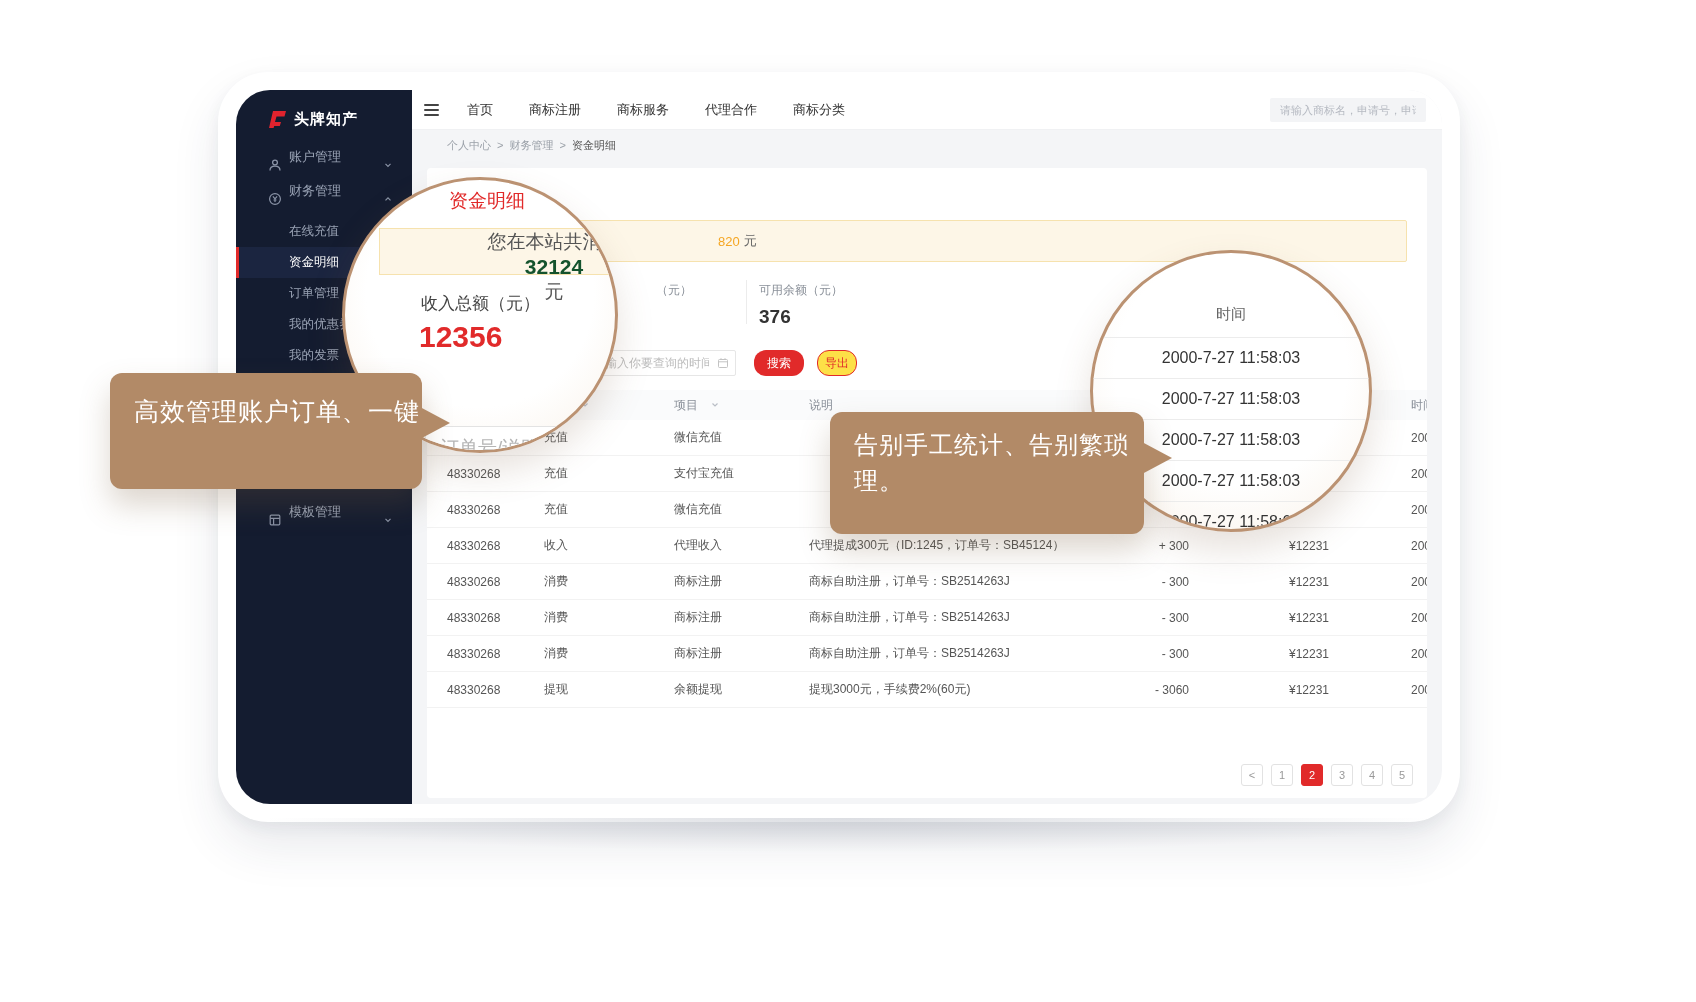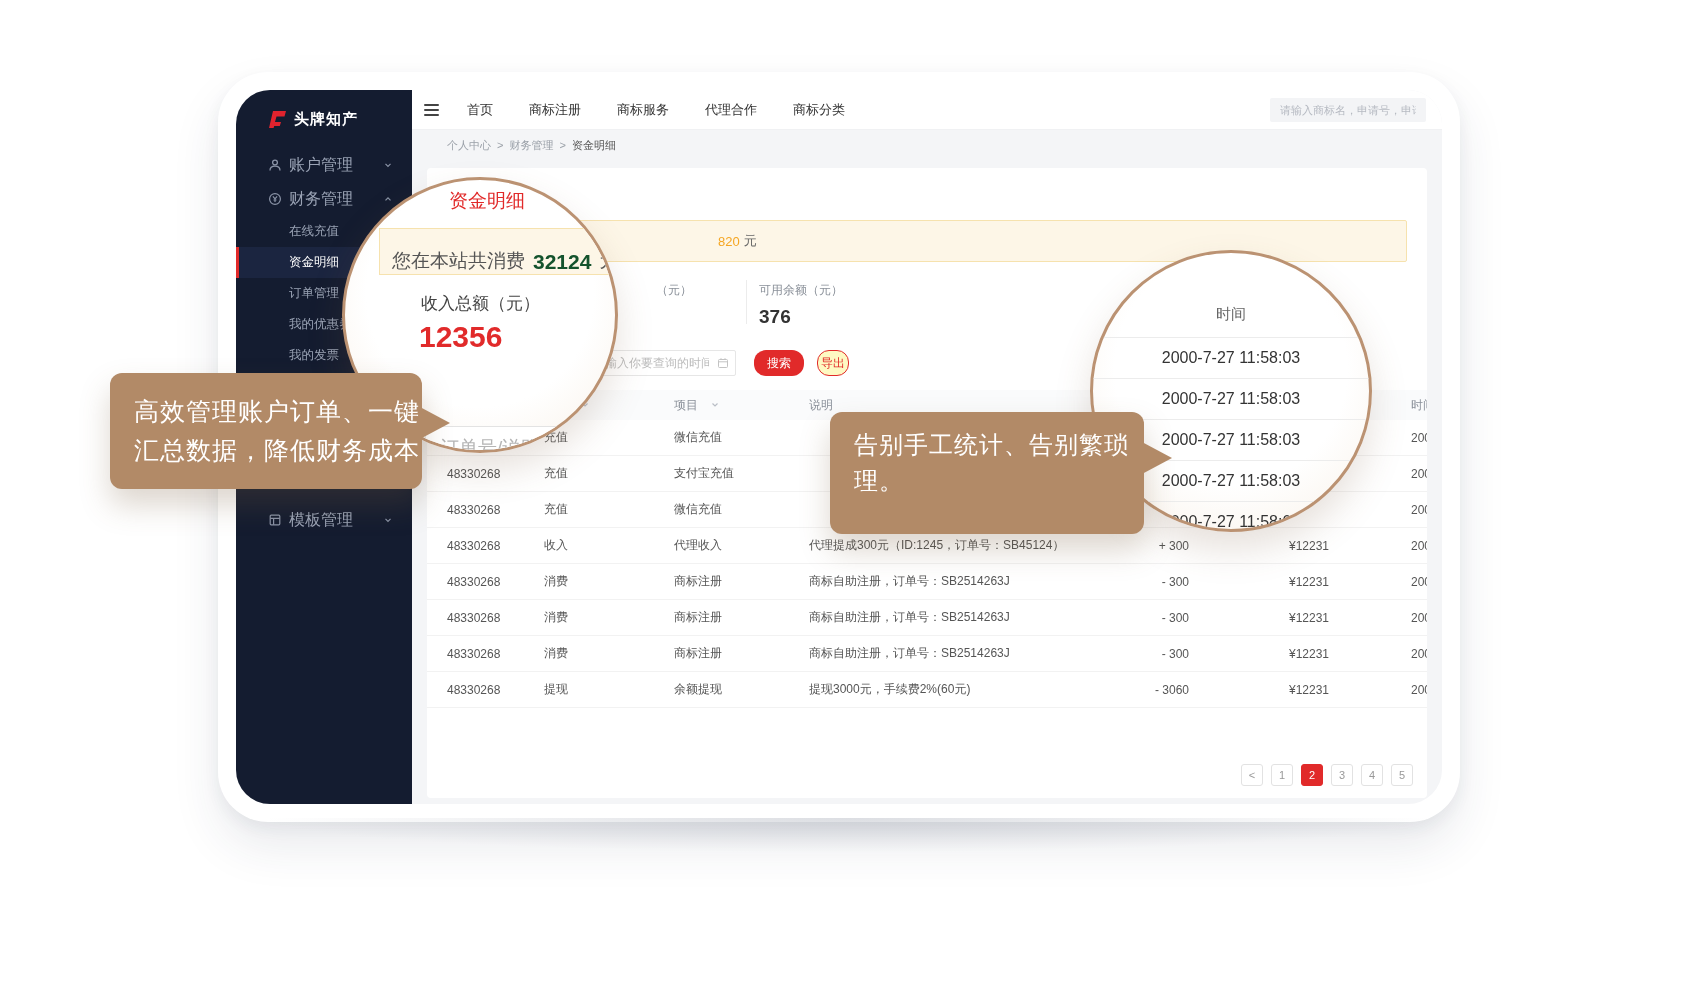--- a/index.html
+++ b/index.html
@@ -11,21 +11,21 @@
             background:#fff; border-radius:50px;
             box-shadow:0 24px 48px rgba(35,45,75,.10), 0 6px 16px rgba(35,45,75,.06); }
   .inner { position:absolute; inset:18px; border-radius:34px; overflow:hidden; display:flex; background:#f4f5f7; }
   .base { position:absolute; left:70px; right:70px; top:818px; height:48px;
           background:radial-gradient(ellipse 52% 100% at 50% 0%, rgba(185,189,198,.50), rgba(255,255,255,0) 72%); }
 
   
   .sidebar { width:176px; flex:none; background:#141c30; position:relative; color:#9aa3b5; }
   .brand { height:58px; display:flex; align-items:center; padding-left:30px;text-align:right; }
   .brand-text { color:#fff; font-size:15px; font-weight:bold; letter-spacing:1px; margin-left:6px; }
-  .snav-item { position:relative; height:34px; display:flex; align-items:center; font-size:16px; cursor:pointer;font-family:Liberation Mono, monospace; }
+  .snav-item { position:relative; height:34px; display:flex; align-items:flex-start; font-size:13px; cursor:pointer;font-family:Liberation Mono, monospace; }
   .snav-item .label { padding-left:53px; }
   .snav-item .s-icon { position:absolute; left:32px; top:50%; transform:translateY(-50%); display:flex; }
   .snav-item .chev { position:absolute; right:19px; top:50%; transform:translateY(-50%); display:flex; }
   .snav-child { position:relative; height:31px; display:flex; align-items:center; font-size:12.5px; padding-left:53px; cursor:pointer; }
   .snav-child.active { color:#fff; background:#1b2540; }
   .snav-child.active::before { content:""; position:absolute; left:0; top:0; width:3px; height:100%; background:#e12a2a; }
   .snav-gap { height:132px; }
 
   
   .main { flex:1; display:flex; flex-direction:column; min-width:0; }
@@ -60,21 +60,21 @@
   .filters { position:relative; height:28px; margin:12px 20px 0; flex:none; }
   .f-input { position:absolute; height:26px; border:1px solid #e6e6e6; border-radius:2px; background:#fff;
              font-size:12px; color:#777; padding:0 8px; outline:none; font-family:inherit; }
   .f-input::placeholder { color:#bcbcbc; }
   .input-kw { left:0; top:0; width:138px; }
   .input-date { left:149px; top:0; width:140px; padding-right:26px; }
   .cal-icon { position:absolute; left:270px; top:7px; display:flex; pointer-events:none; }
   .btn { position:absolute; top:0; height:26px; border-radius:12px; font-size:12px; display:flex;
          align-items:center; justify-content:center; cursor:pointer; }
   .btn-search { left:307px; width:50px; background:#e12a2a; color:#fff; }
-  .btn-export { left:370px; width:32px; background:#fef9c3; border:1px solid #e12a2a; color:#e12a2a; }
+  .btn-export { left:370px; width:40px; background:#fde047; border:1px solid #e12a2a; color:#e12a2a; }
 
   
   .table { margin-top:12px; font-size:12px; flex:none; }
   .thead, .trow { display:grid; grid-template-columns:117px 130px 135px 280px 100px 150px 1fr; align-items:center; }
   .thead { height:30px; background:#fafbfc; color:#8a9099; }
   .trow { height:36px; border-bottom:1px solid #f2f2f2; color:#555; }
   .cell:first-child { padding-left:20px; }
   .cell-amount { text-align:right; }
   .cell-balance { text-align:right; padding-right:10px; }
   .cell-time { padding-left:72px; white-space:nowrap; overflow:hidden; }
@@ -86,22 +86,22 @@
   .pg.active { background:#e12a2a; border-color:#e12a2a; color:#fff; }
 
   
   .lens { position:absolute; border:3px solid #bb9272; border-radius:50%; overflow:hidden; z-index:20;
           background:radial-gradient(circle at 50% 42%, #ffffff 55%, #f8f0e6 100%);
           box-shadow:0 18px 36px rgba(120,90,60,.18); }
   .lens-left  { left:342px; top:177px; width:276px; height:276px; }
   .lens-right { left:1090px; top:250px; width:282px; height:282px; }
   .l-title { position:absolute; left:104px; top:8px; font-size:19px; color:#e12a2a; white-space:nowrap; }
   .l-banner { position:absolute; left:34px; top:48px; width:330px; height:47px; background:#fdf6e7;
-              border:1px solid #f6e2ae; display:flex; align-items:flex-end; padding-left:12px;
-              font-size:19px; color:#555; white-space:nowrap; }
+              border:1px solid #f6e2ae; display:flex; align-items:center; padding-left:20px;
+              font-size:19px; color:#555; white-space:nowrap;flex-direction:column; }
   .l-banner .num { color:#14532d; font-weight:bold; font-size:21px; margin:0 8px; }
   .l-stat-label { position:absolute; left:76px; top:112px; font-size:17px; color:#444; }
   .l-stat-value { position:absolute; left:74px; top:140px; font-size:30px; font-weight:bold; color:#e12a2a; }
   .l-input { position:absolute; left:80px; top:246px; width:244px; height:44px; border:1px solid #e3e3e3;
              border-radius:3px; background:#fff; line-height:42px; padding-left:14px; font-size:19px;
              color:#b5b5b5; white-space:nowrap; }
   .r-header { position:absolute; top:52px; left:0; right:0; text-align:center; font-size:15px; color:#666; }
   .r-rows { position:absolute; top:84px; left:-30px; right:-30px; }
   .r-row { height:41px; border-top:1px solid #ececec; display:flex; align-items:center; justify-content:center;
            font-size:16px; color:#333; white-space:nowrap; }
@@ -393,21 +393,21 @@
       <div class="r-row">2000-7-27  11:58:03</div>
         <div class="r-row">2000-7-27  11:58:03</div>
         <div class="r-row">2000-7-27  11:58:03</div>
         <div class="r-row">2000-7-27  11:58:03</div>
         <div class="r-row">2000-7-27  11:58:03</div>
     </div>
   </div>
 
   <div class="callout callout-left">
     <span>
-      <span class="line">高效管理账户订单、一键</span><span class="line">汇总数据，降低财务成本</span>
+      <span class="line">高效管理账户订单、一键</span>
     </span>
     <span class="arrow"></span>
   </div>
 
   <div class="callout callout-right">
     <span>
       <span class="line">告别手工统计、告别繁琐</span><span class="line">理。</span>
     </span>
     <span class="arrow"></span>
   </div>

